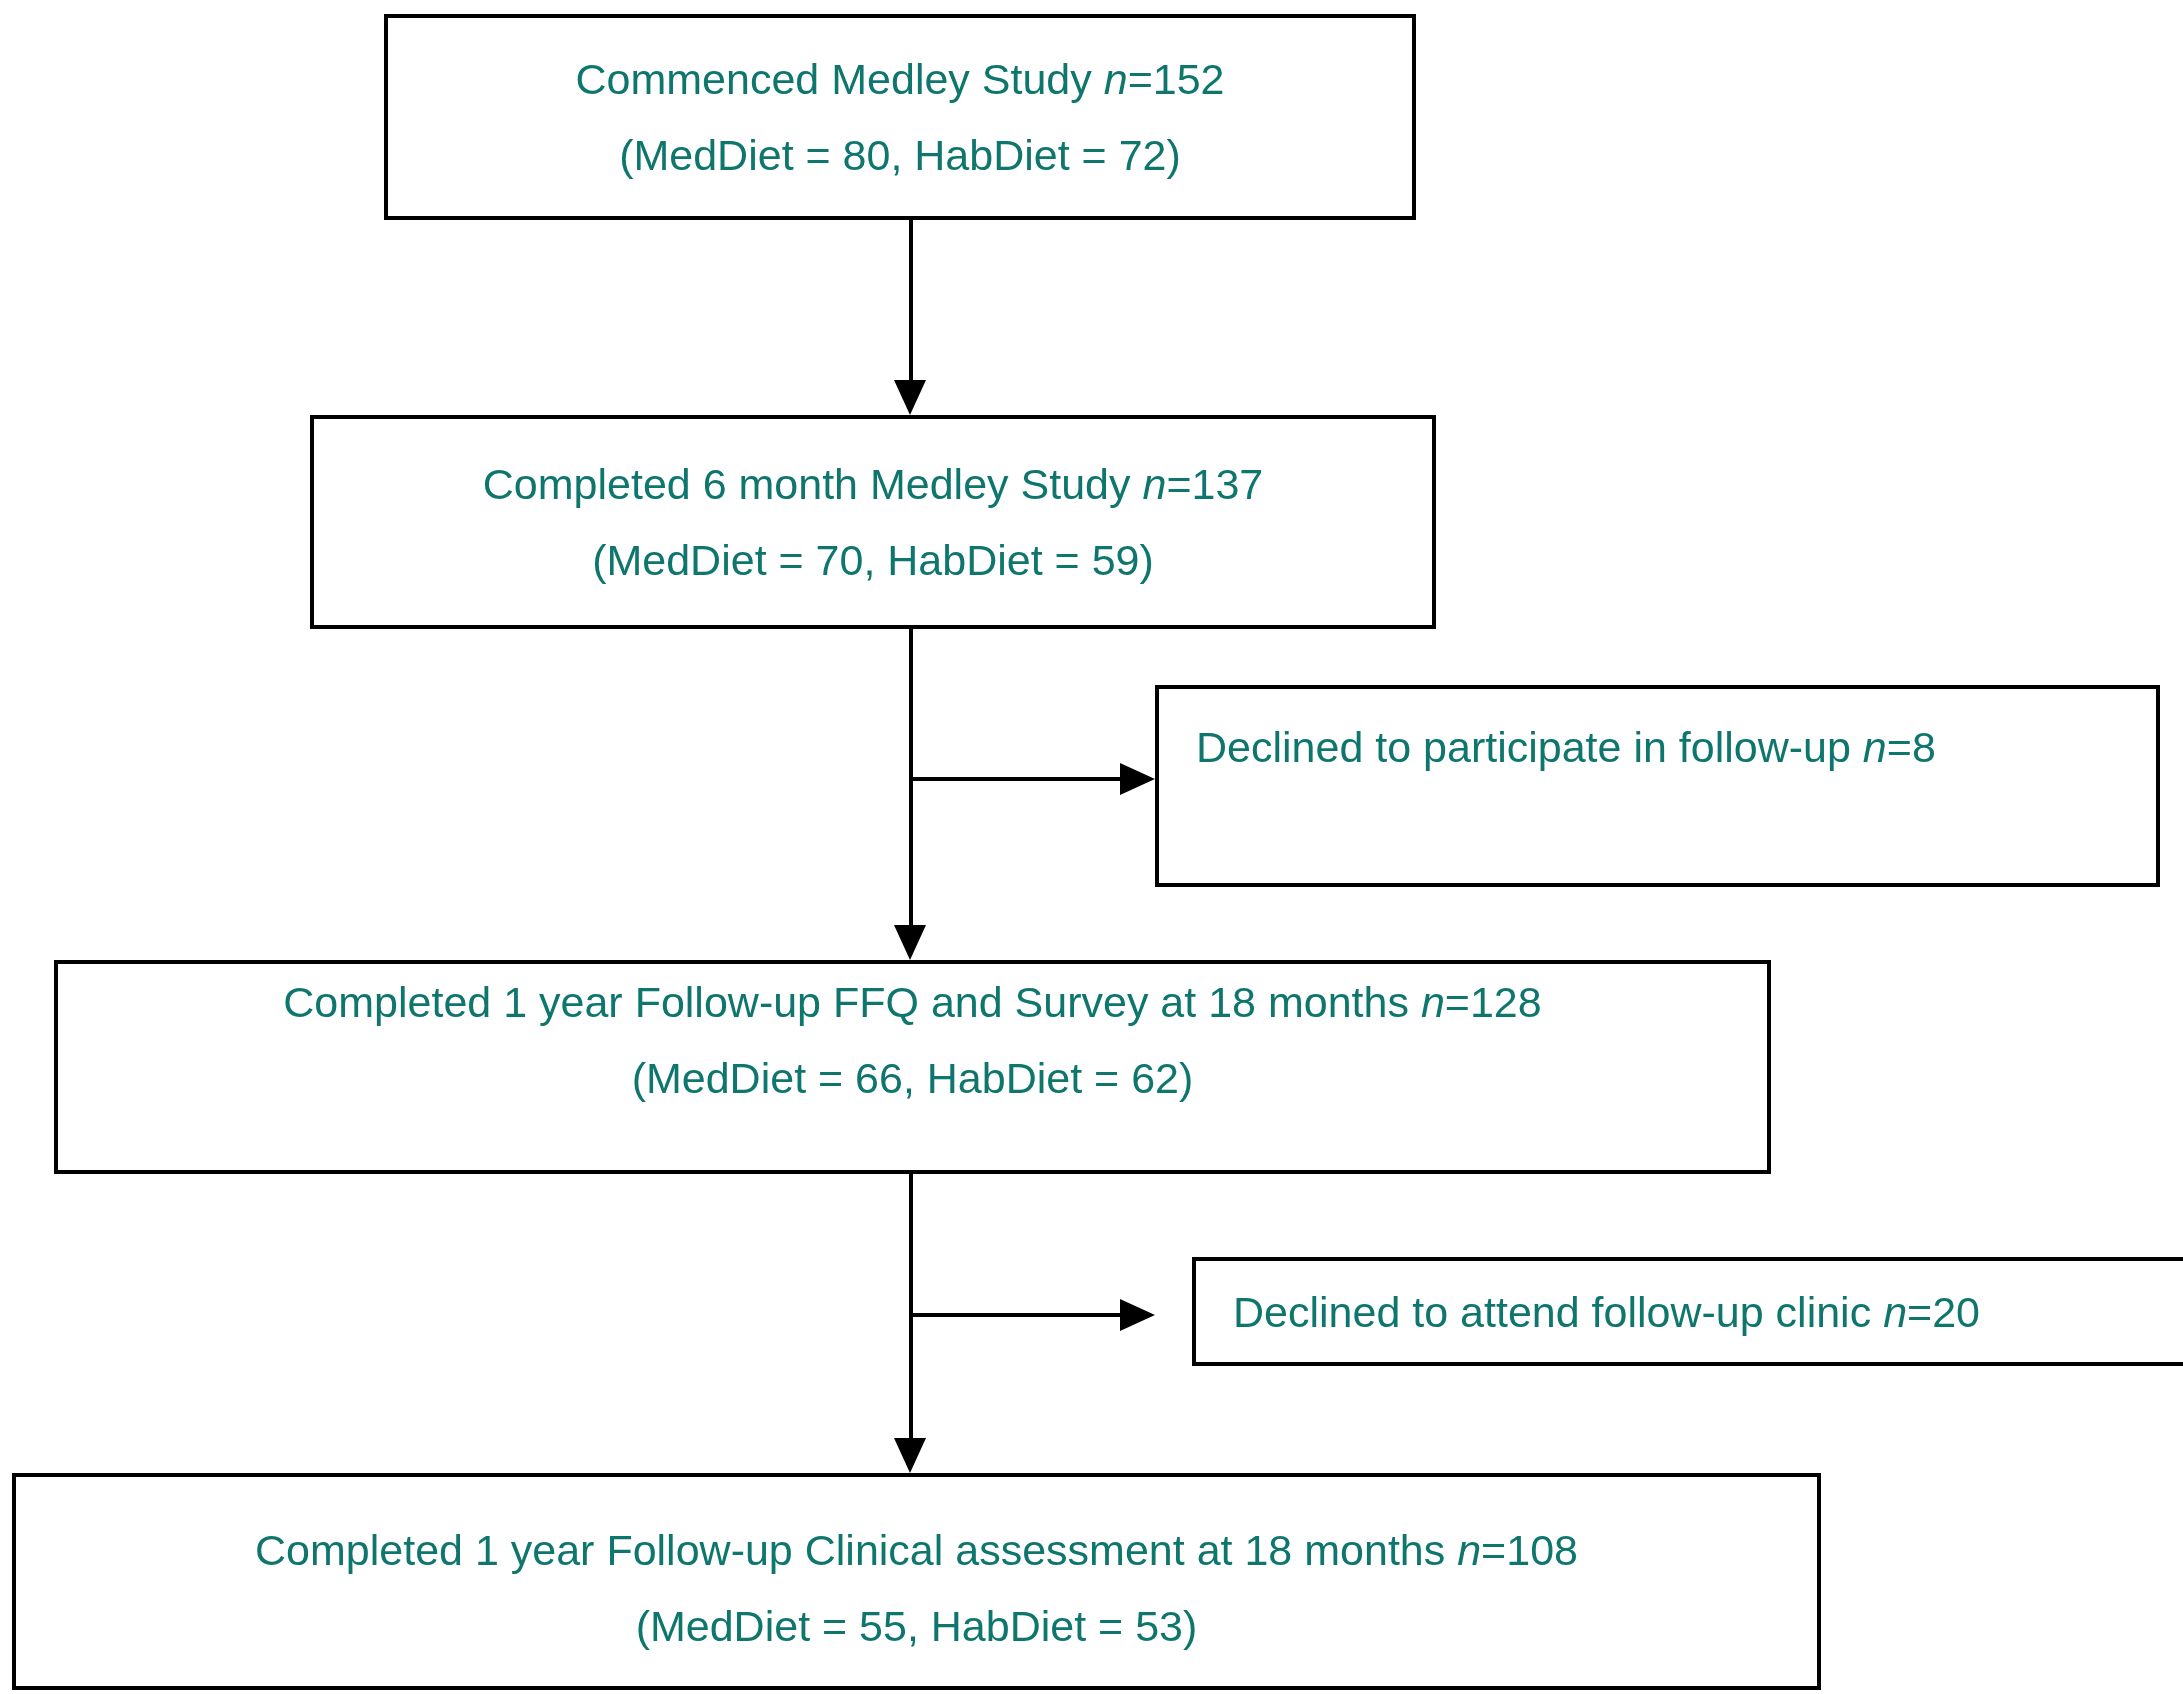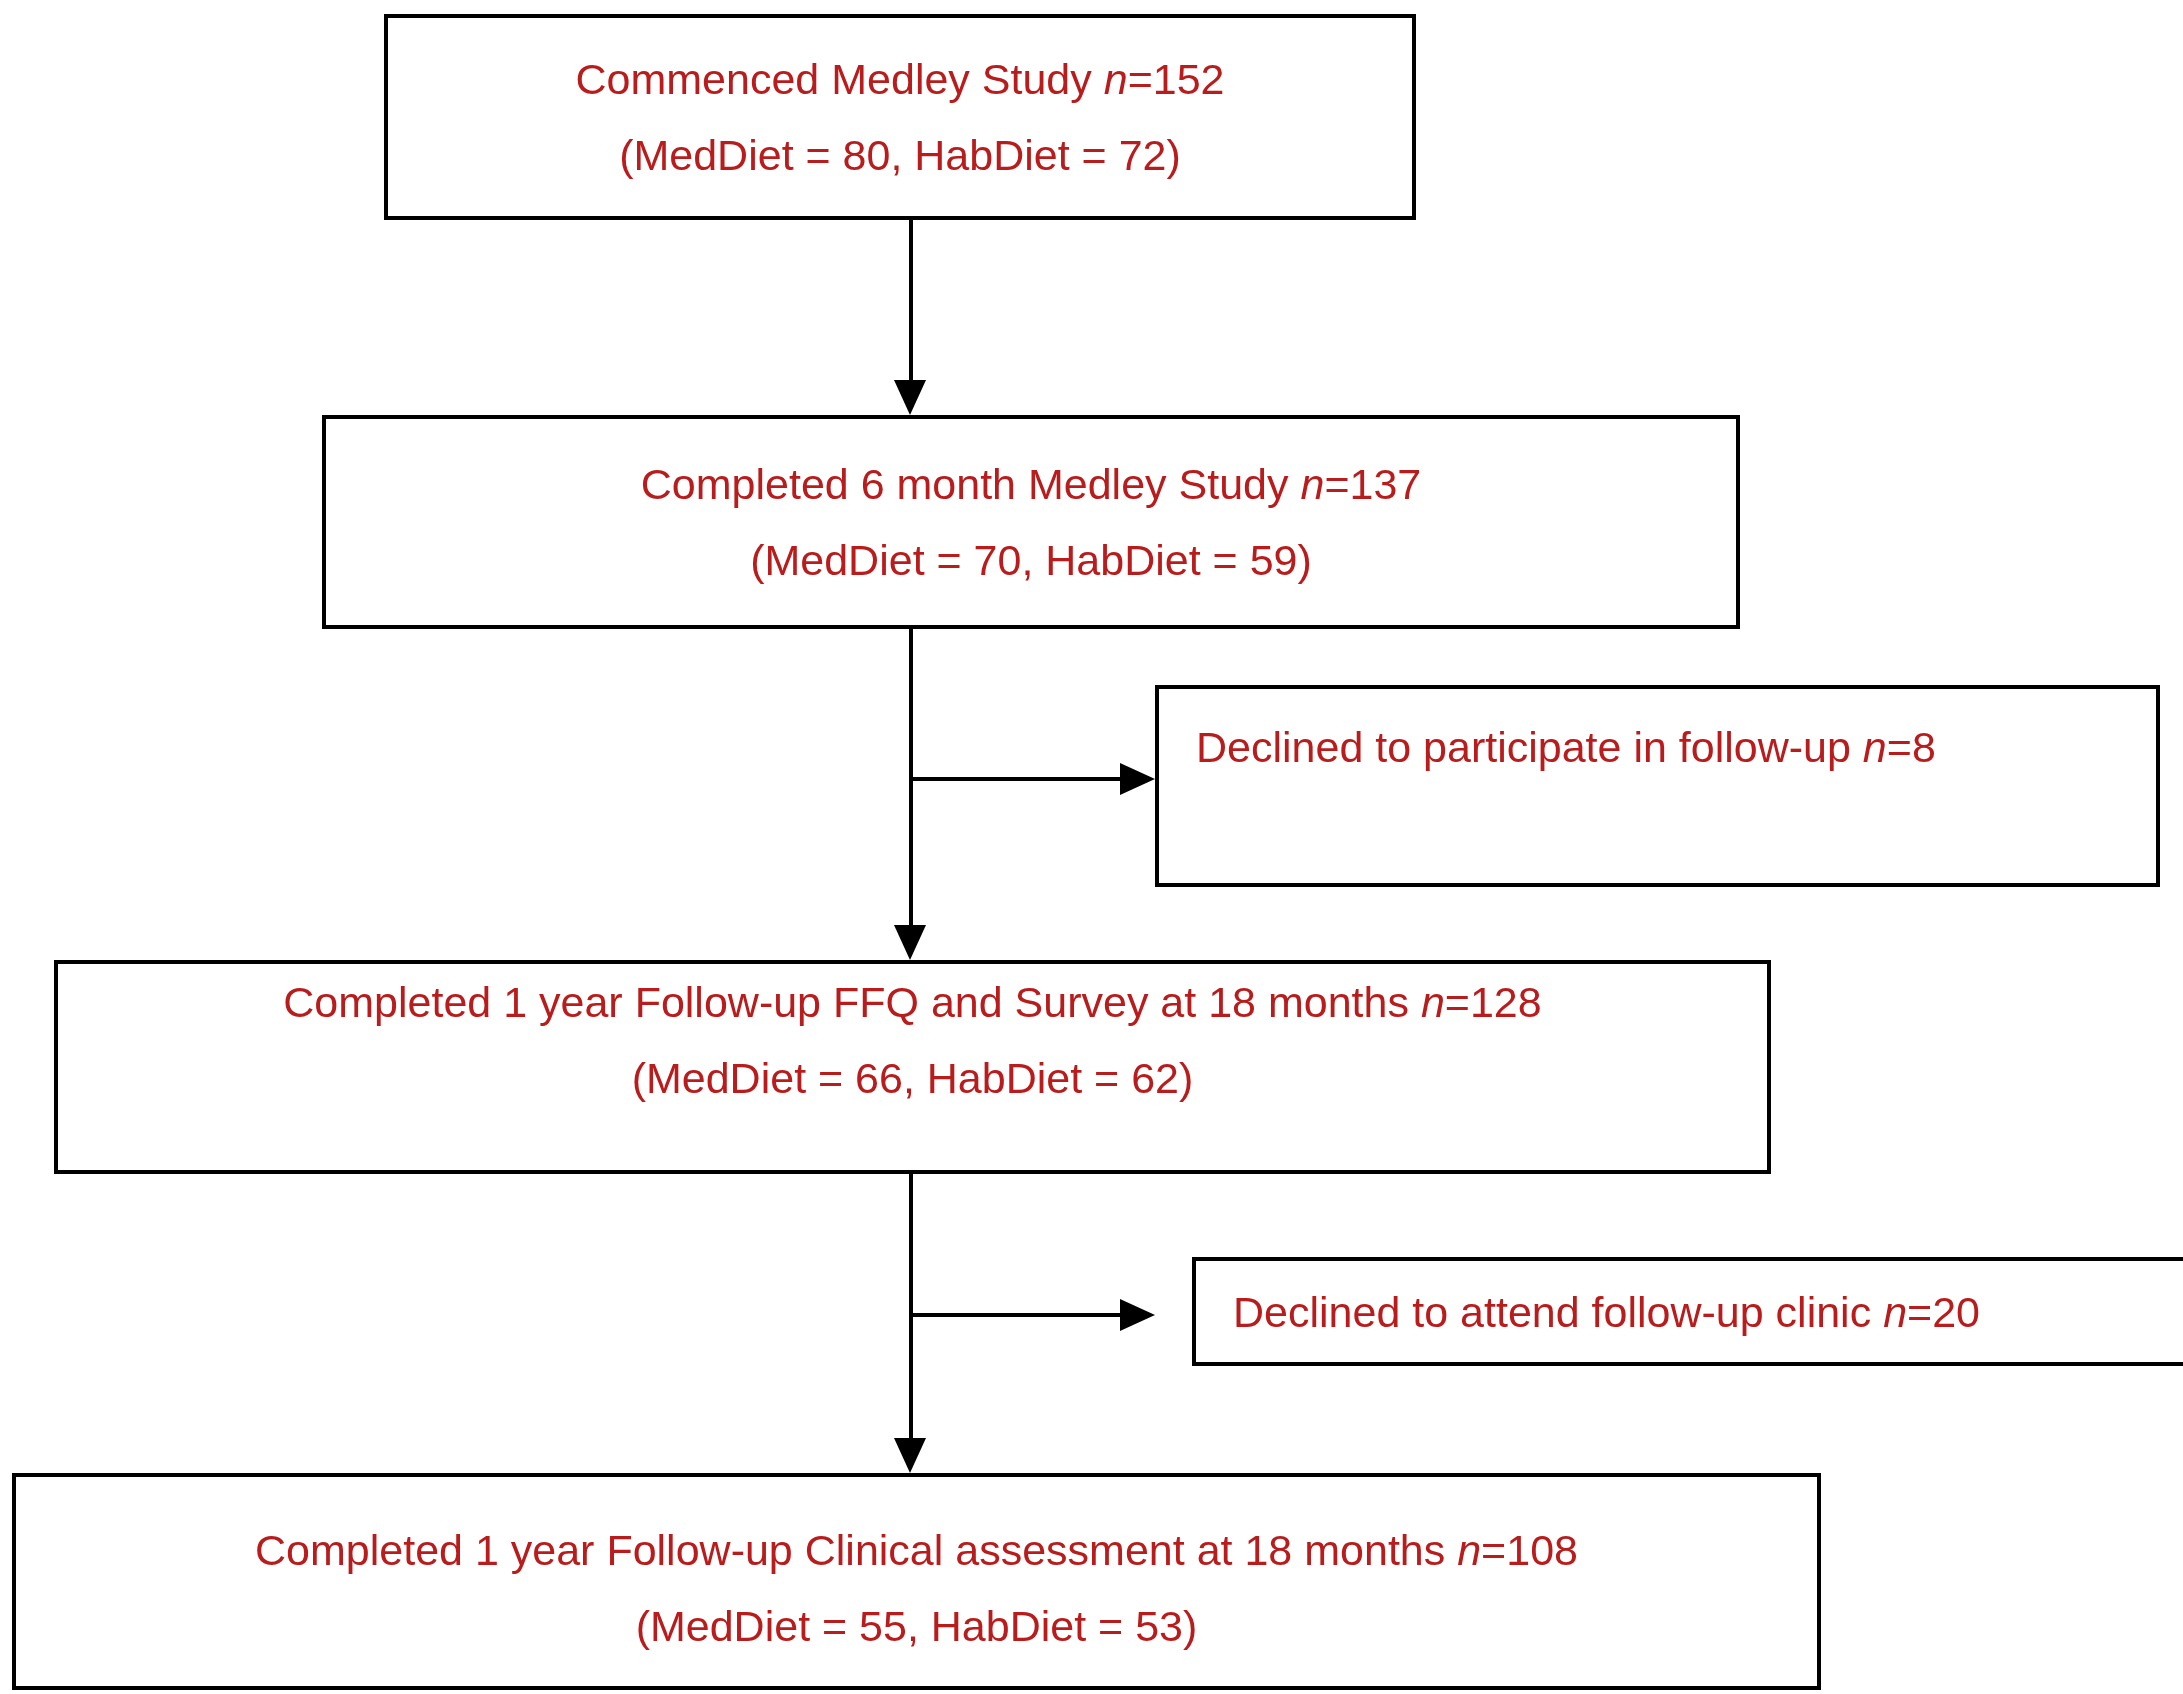--- a/index.html
+++ b/index.html
@@ -15,21 +15,21 @@
     font-family: "Liberation Sans", sans-serif;
     color: #000000;
     overflow: hidden;
   }
   .node {
     position: absolute;
     box-sizing: border-box;
     background: #ffffff;
     border: 4.7px solid #000000;
     font-size: 43px;
-    color: #b91c1c;
+    color: #0f766e;
   }
   .node .line {
     height: 76px;
     line-height: 76px;
     white-space: nowrap;
   }
   .node.center .line {
     text-align: center;
   }
   .n-ital {
@@ -53,21 +53,21 @@
     position: absolute;
     width: 0;
     height: 0;
     border-top: 16px solid transparent;
     border-bottom: 16px solid transparent;
     border-left: 35px solid #000000;
   }
 
   
   #node-commenced          { left: 384px;  top: 14px;   width: 1032px; height: 206px; padding-top: 23px; }
-  #node-completed-6mo      { left: 310px;  top: 415px;  width: 1418px; height: 214px; padding-top: 27px; margin-left: 12px; }
+  #node-completed-6mo      { left: 310px;  top: 415px;  width: 1126px; height: 214px; padding-top: 27px; }
   #node-completed-ffq      { left: 54px;   top: 960px; width: 1717px; height: 214px; }
   #node-completed-clinical { left: 12px;   top: 1473px; width: 1809px; height: 217px; padding-top: 35px; }
 
   
   #node-declined-followup  { left: 1155px; top: 685px; width: 1005px; height: 202px; padding: 20px 13.5px 0 37px; }
   #node-declined-clinic    { left: 1192px; top: 1257px; width: 1010px; height: 109px; padding-left: 37px;
                              display: flex; align-items: center; }
 
   
   #arrow1-line      { left: 909px; top: 220px;  height: 165px; }

